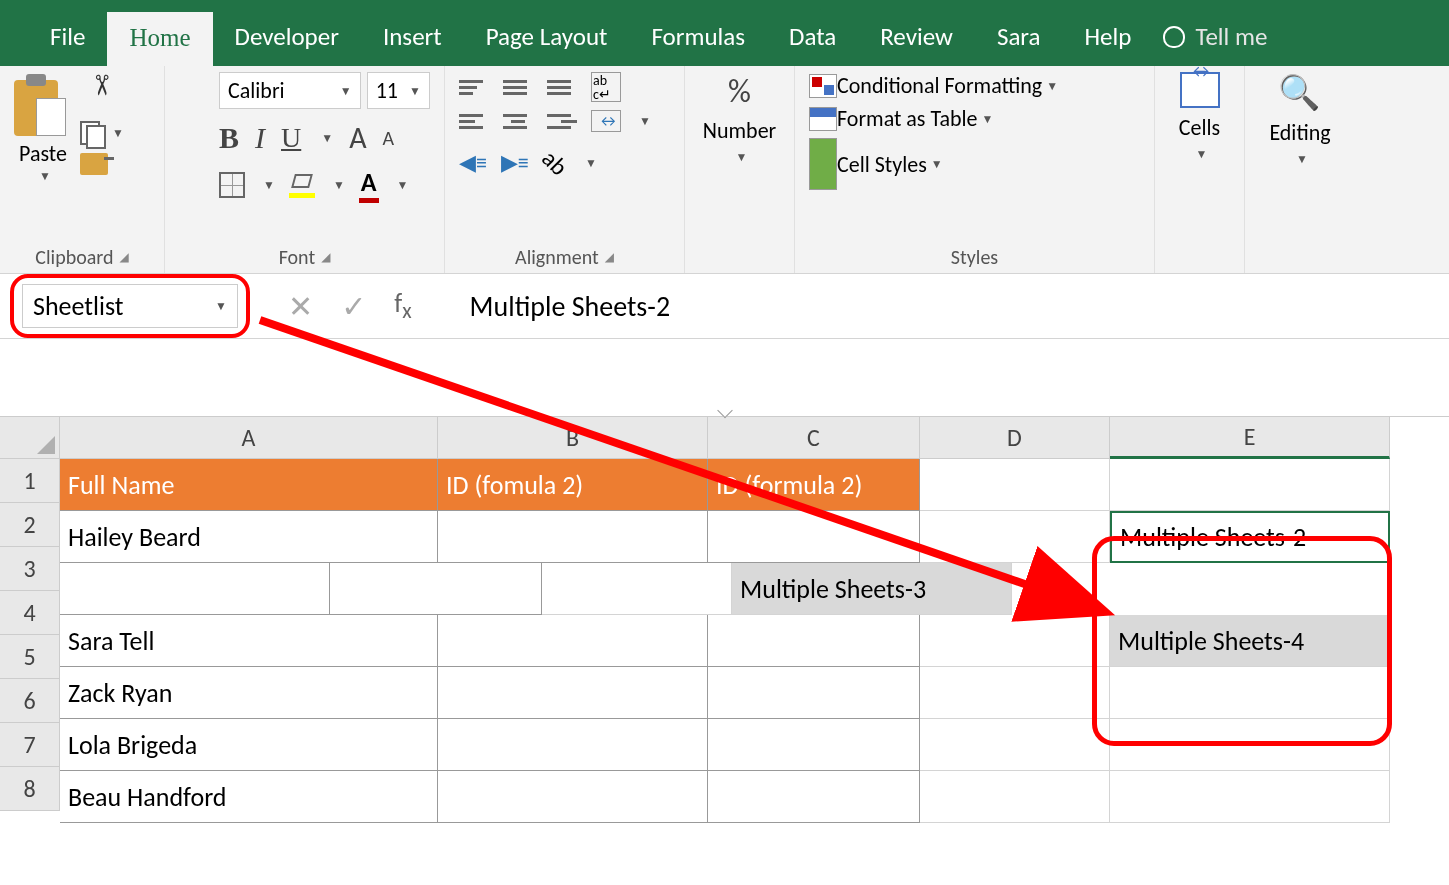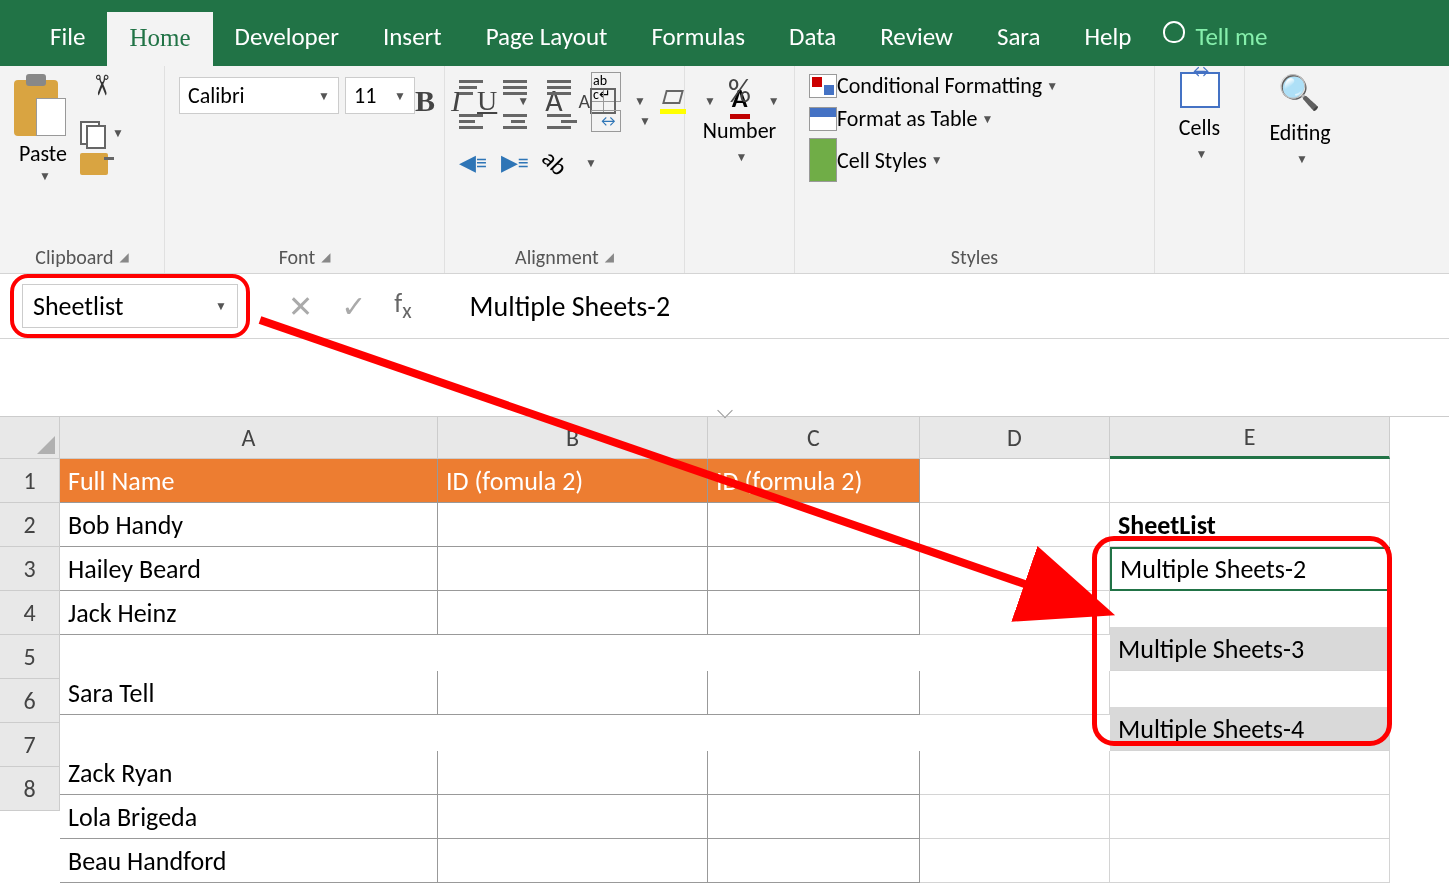--- a/index.html
+++ b/index.html
@@ -1,21 +1,21 @@
 <!DOCTYPE html>
 <html><head>
 <meta charset="utf-8">
 <style>
 * { box-sizing: border-box; margin: 0; padding: 0; }
 body { font-family: "Segoe UI", Calibri, sans-serif; background: #fff; width: 1449px; height: 885px; overflow: hidden; position: relative; }
 .titlebar { background: #217346; height: 8px; }
 .tabs { background: #217346; display: flex; align-items: flex-end; height: 58px; padding-left: 28px; gap: 0; }
 .tab { color: #fff; font-size: 25px; padding: 12px 22px 14px 22px; cursor: pointer; }
 .tab.active { background: #f3f3f3; color: #217346; font-family: Liberation Serif, serif; }
-.tellme { display: flex; gap: 10px; color: #86efac; font-size: 25px; padding: 0 20px 14px 10px; margin-top: 48px; }
+.tellme { display: flex; align-items: center; gap: 10px; color: #e5e5e5; font-size: 25px; padding: 0 20px 14px 10px; margin-top: 48px; }
 .bulb { width: 22px; height: 22px; border: 2px solid #fff; border-radius: 50% 50% 45% 45%; position: relative; }
 .ribbon { background: #f3f3f3; border-bottom: 1px solid #d4d4d4; height: 208px; display: flex; }
 .group { border-right: 1px solid #e0e0e0; padding: 6px 14px 4px 14px; display: flex; flex-direction: column; justify-content: space-between; }
 .group-body { display: flex; gap: 8px; align-items: flex-start; flex: 1; }
 .group-label { text-align: center; font-size: 20px; color: #555; padding-top: 4px; display: flex; justify-content: center; align-items: center; gap: 6px; }
 .dlg { font-size: 12px; color: #888; }
 .paste-col { display: flex; flex-direction: column; align-items: center; gap: 2px; }
 .paste-icon { width: 58px; height: 66px; position: relative; }
 .clip-board { position: absolute; width: 44px; height: 56px; background: #d9a441; border-radius: 4px; top: 8px; left: 0; }
 .clip-clip { position: absolute; width: 20px; height: 12px; background: #888; border-radius: 3px; top: 2px; left: 12px; }
@@ -82,25 +82,25 @@
 .grid-area { display: flex; }
 .rowhdrs { display: flex; flex-direction: column; }
 .corner { width: 60px; height: 42px; background: #e8e8e8; border-right: 1px solid #ccc; border-bottom: 1px solid #ccc; position: relative; }
 .corner::after { content:""; position:absolute; right:4px; bottom:4px; border-style:solid; border-width: 0 0 18px 18px; border-color: transparent transparent #b0b0b0 transparent; }
 .rowhdr { width: 60px; height: 44px; background: #e8e8e8; border-right: 1px solid #ccc; border-bottom: 1px solid #ccc; display: flex; align-items: center; justify-content: center; font-size: 24px; color: #444; }
 .cols { display: flex; flex-direction: column; }
 .colhdr-row { display: flex; }
 .colhdr { height: 42px; background: #e8e8e8; border-right: 1px solid #ccc; border-bottom: 1px solid #ccc; display: flex; align-items: center; justify-content: center; font-size: 24px; color: #444; }
 .cA { width: 378px; } .cB { width: 270px; } .cC { width: 212px; } .cD { width: 190px; } .cE { width: 280px; }
 .datarow { display: flex; }
-.cell { height: 44px; border-right: 1px solid #999; border-bottom: 1px solid #999; padding: 4px 8px; font-size: 26px; display: flex; align-items: center; overflow: hidden; white-space: nowrap; }
+.cell { height: 52px; border-right: 1px solid #999; border-bottom: 1px solid #999; padding: 4px 8px; font-size: 26px; display: flex; align-items: center; overflow: hidden; white-space: nowrap; }
 .hdr-cell { background: #ed7d31; color: #fff; font-size: 26px; }
 .cell.noborder { border-right: 1px solid #d4d4d4; border-bottom: 1px solid #d4d4d4; }
 .sheetlist-hdr { font-weight: bold; border-bottom: 2px solid #217346; }
-.sel-cell { background: #d9d9d9; margin-top: 36px; }
+.sel-cell { background: #d9d9d9; }
 .annot-box { position: absolute; border: 5px solid #ff0000; border-radius: 22px; pointer-events: none; }
 .arrow-svg { position: absolute; pointer-events: none; }
 </style>
 </head>
 <body>
 
 <div class="titlebar"></div>
 
 <div class="tabs">
   <div class="tab">File</div>
@@ -141,21 +141,21 @@
         <div class="fmt-paint"></div>
       </div>
     </div>
     <div class="group-label">
         <span>Clipboard</span>
         <span class="dlg">◢</span>
       </div>
   </div>
 
   <div class="group" style="width:280px;">
-    <div style="display:flex;flex-direction:row;">
+    <div style="display:flex;flex-direction:column;margin-left:40px;">
       <div class="font-row1">
         <div class="font-sel">
             <span>Calibri</span>
             <span class="dd">▼</span>
           </div>
         <div class="size-sel">
             <span>11</span>
             <span class="dd">▼</span>
           </div>
       </div>
@@ -333,38 +333,30 @@
     </div>
 
     <div class="datarow">
       <div class="cell hdr-cell cA">Full Name</div>
       <div class="cell hdr-cell cB">ID (fomula 2)</div>
       <div class="cell hdr-cell cC">ID (formula 2)</div>
       <div class="cell noborder cD"></div>
       <div class="cell noborder cE"></div>
     </div>
 
-    <div class="datarow">
-      <div class="cell cA">Bob Handy</div>
-      <div class="cell cB"></div>
-      <div class="cell cC"></div>
-      <div class="cell noborder cD"></div>
-      <div class="cell noborder cE sheetlist-hdr">SheetList</div>
-    </div>
 
     <div class="datarow">
       <div class="cell cA">Hailey Beard</div>
       <div class="cell cB"></div>
       <div class="cell cC"></div>
       <div class="cell noborder cD"></div>
       <div class="cell noborder cE" style="border:2px solid #217346;">Multiple Sheets-2</div>
     </div>
 
     <div class="datarow">
-      <div class="cell cA">Jack Heinz</div>
       <div class="cell cB"></div>
       <div class="cell cC"></div>
       <div class="cell noborder cD"></div>
       <div class="cell noborder cE sel-cell">Multiple Sheets-3</div>
     </div>
 
     <div class="datarow">
       <div class="cell cA">Sara Tell</div>
       <div class="cell cB"></div>
       <div class="cell cC"></div>

